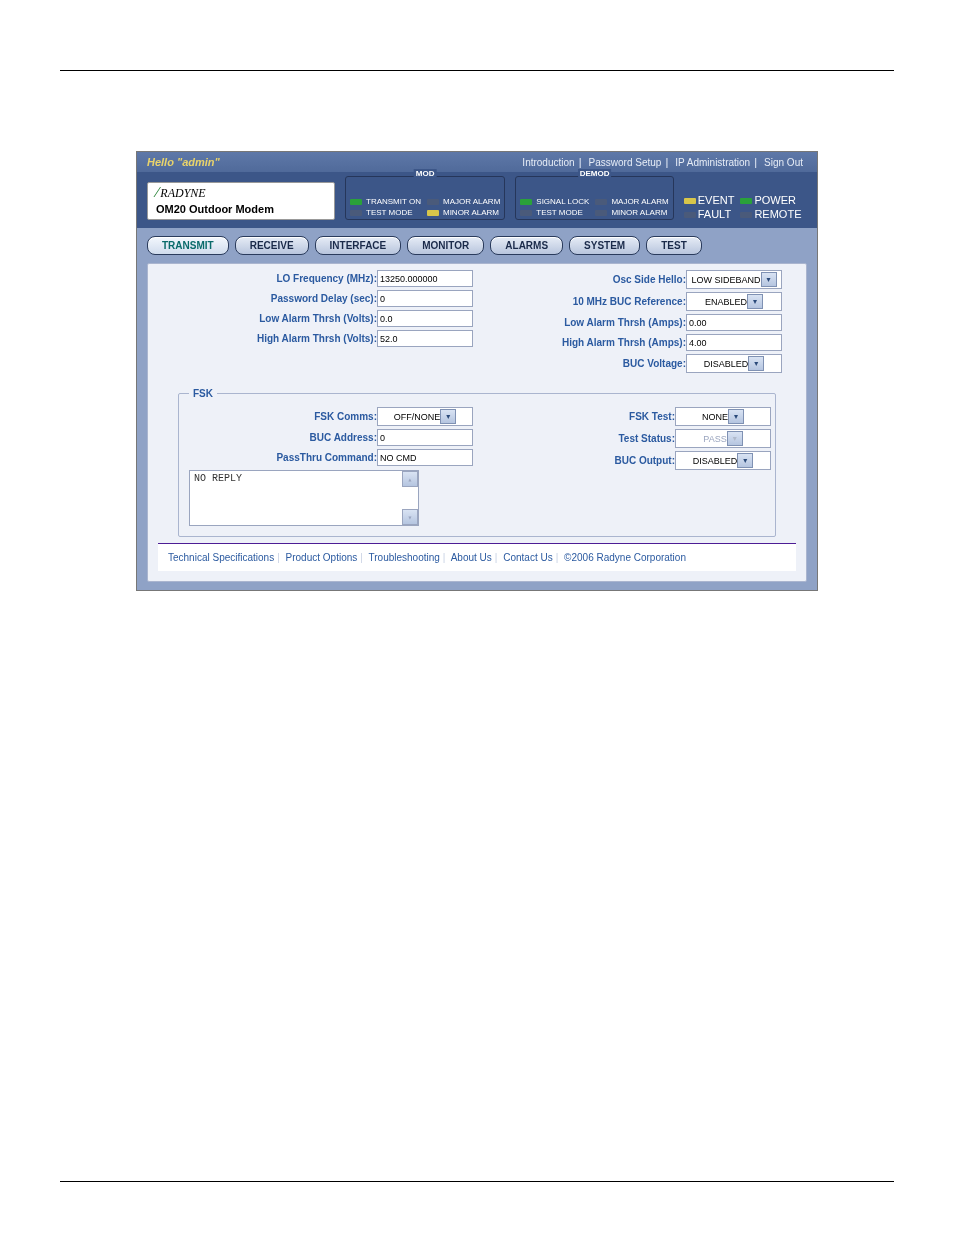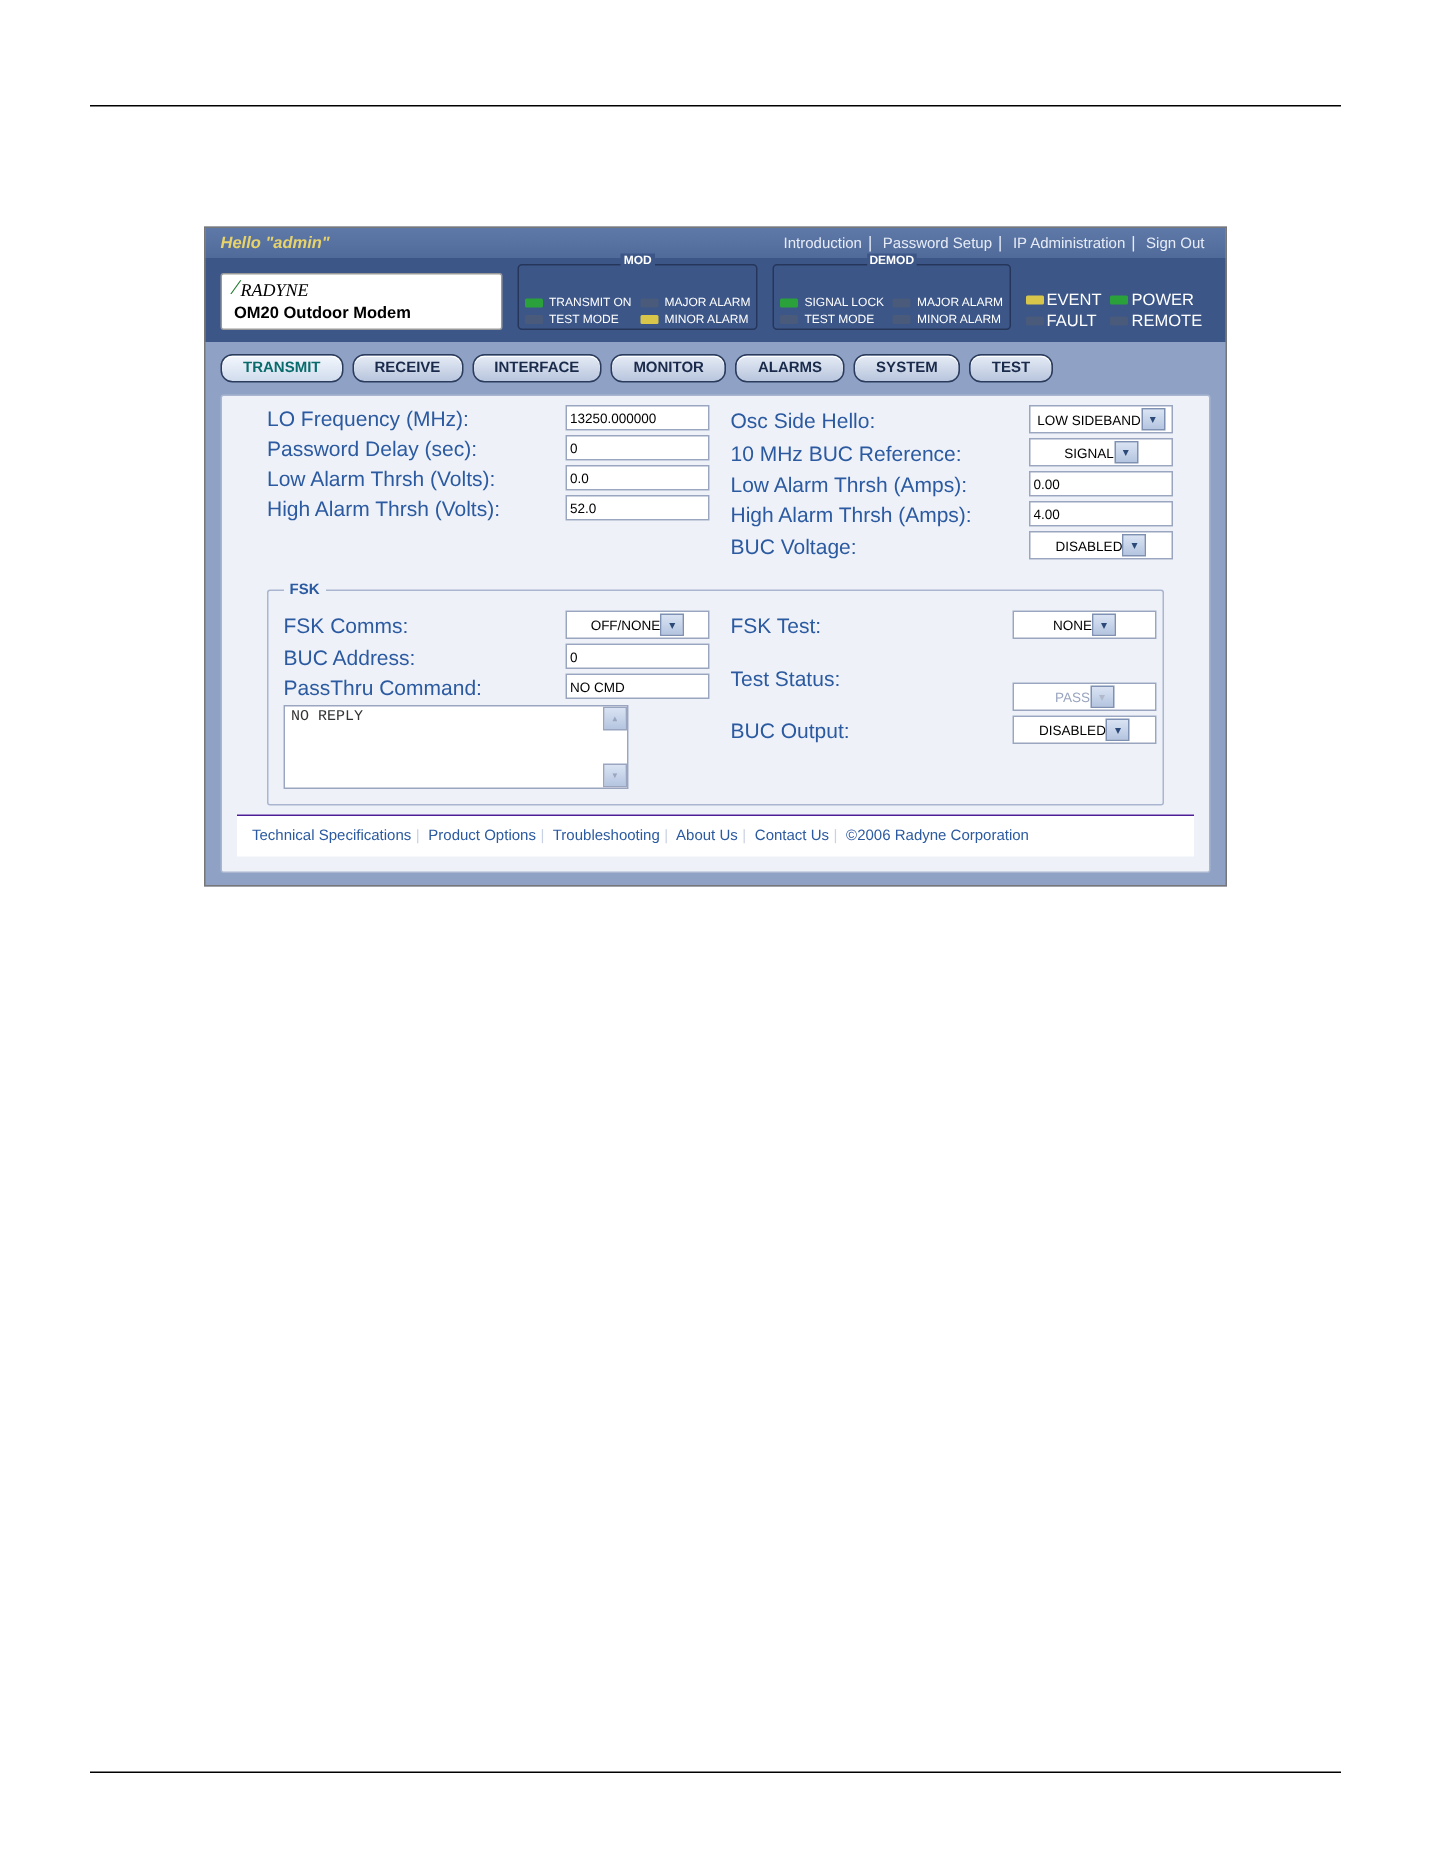--- a/index.html
+++ b/index.html
@@ -30,26 +30,26 @@
   
   .navtabs{padding:8px 10px 8px 10px;display:flex;gap:6px;align-items:center;}
   .tab{background:linear-gradient(#e6ecf6,#b8c5dd);border:1px solid #2a3b5c;border-radius:8px;padding:3px 14px;font-weight:bold;font-size:10px;color:#1a2a4a;cursor:pointer;box-shadow:0 1px 0 #fff inset;}
   .tab.active{color:#0a6b6b;background:linear-gradient(#f3f7fd,#d0dced);}
   
   .mainpanel{margin:0 10px 8px 10px;background:#eef1f8;border:1px solid #aab5cf;border-radius:2px;padding:6px 10px 10px 10px;}
   .section-title{color:#2b5aa0;font-weight:bold;font-size:11px;margin:2px 0 10px 0;}
   .formarea{display:flex;gap:20px;padding:0 20px;}
   .col{flex:1;}
   .frow{display:flex;align-items:center;margin-bottom:3px;}
-  .flabel{color:#2b5aa0;font-weight:normal;font-size:14px;flex:1;}
+  .flabel{color:#2b5aa0;font-weight:bold;font-size:10px;flex:1;text-align:right;}
   .fval{width:90px;text-align:right;}
   .fval input{width:100%;height:15px;border:1px solid #9aa5bf;font-size:9px;text-align:left;padding:0 2px;background:#fff;}
   .fval select,.fval .fake-select{width:100%;height:17px;border:1px solid #9aa5bf;font-size:9px;background:#fff;text-align:left;padding:0 2px;display:flex;align-items:center;justify-content:center;}
   .fake-select .dd{width:14px;height:13px;border:1px solid #7f91b3;background:linear-gradient(#d9e3f3,#b5c5e0);display:flex;align-items:center;justify-content:center;font-size:8px;color:#2b4a7a;}
-  .fake-select.disabled{color:#9aa5bf;margin-top:26px;}
+  .fake-select.disabled{color:#9aa5bf;}
   .fake-select.disabled .dd{color:#b0bacc;}
   
   .fsk{border:1px solid #aab5cf;margin:12px 20px 0 20px;padding:8px 10px 10px 10px;position:relative;border-radius:2px;}
   .fsk legend{color:#2b5aa0;font-weight:bold;font-size:10px;padding:0 4px;}
   .fsk .formarea{padding:0;}
   .replybox{width:220px;height:50px;border:1px solid #9aa5bf;background:#fff;font-family:"Courier New",monospace;font-size:10px;padding:2px 4px;color:#333;overflow:auto;margin-top:4px;position:relative;}
   .replybox .sbup,.replybox .sbdn{position:absolute;right:0;width:14px;height:14px;background:linear-gradient(#d9e3f3,#b5c5e0);border:1px solid #9aa5bf;font-size:8px;display:flex;align-items:center;justify-content:center;color:#9aa5bf;}
   .replybox .sbup{top:0;}
   .replybox .sbdn{bottom:0;}
   
@@ -186,21 +186,21 @@
                 <div class="fake-select">
                   <span>LOW SIDEBAND</span>
                   <span class="dd">▾</span>
                 </div>
               </span>
             </div>
           <div class="frow">
               <span class="flabel">10 MHz BUC Reference:</span>
               <span class="fval">
                 <div class="fake-select">
-                  <span>SIGNAL</span>
+                  <span>ENABLED</span>
                   <span class="dd">▾</span>
                 </div>
               </span>
             </div>
           <div class="frow">
               <span class="flabel">Low Alarm Thrsh (Amps):</span>
               <span class="fval"><input value="0.00" style=""></span>
             </div>
           <div class="frow">
               <span class="flabel">High Alarm Thrsh (Amps):</span>

